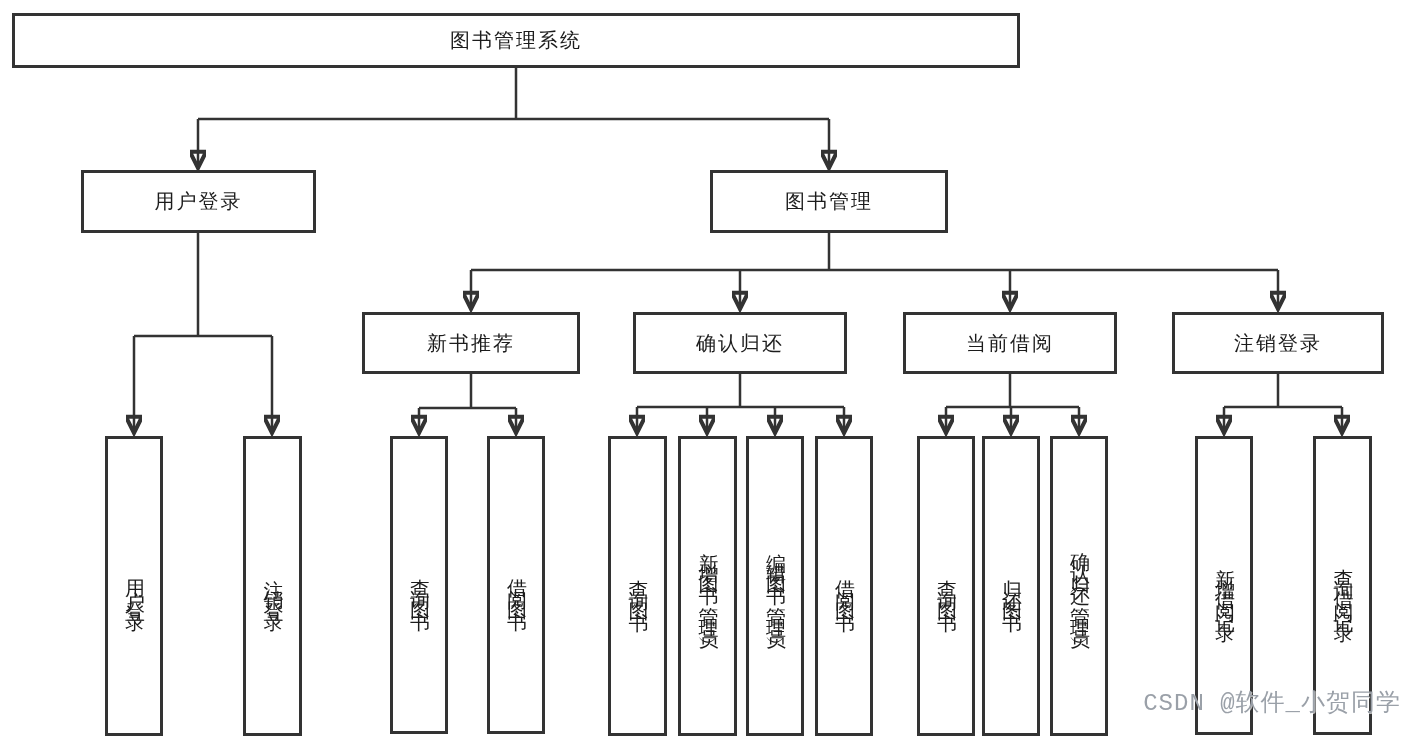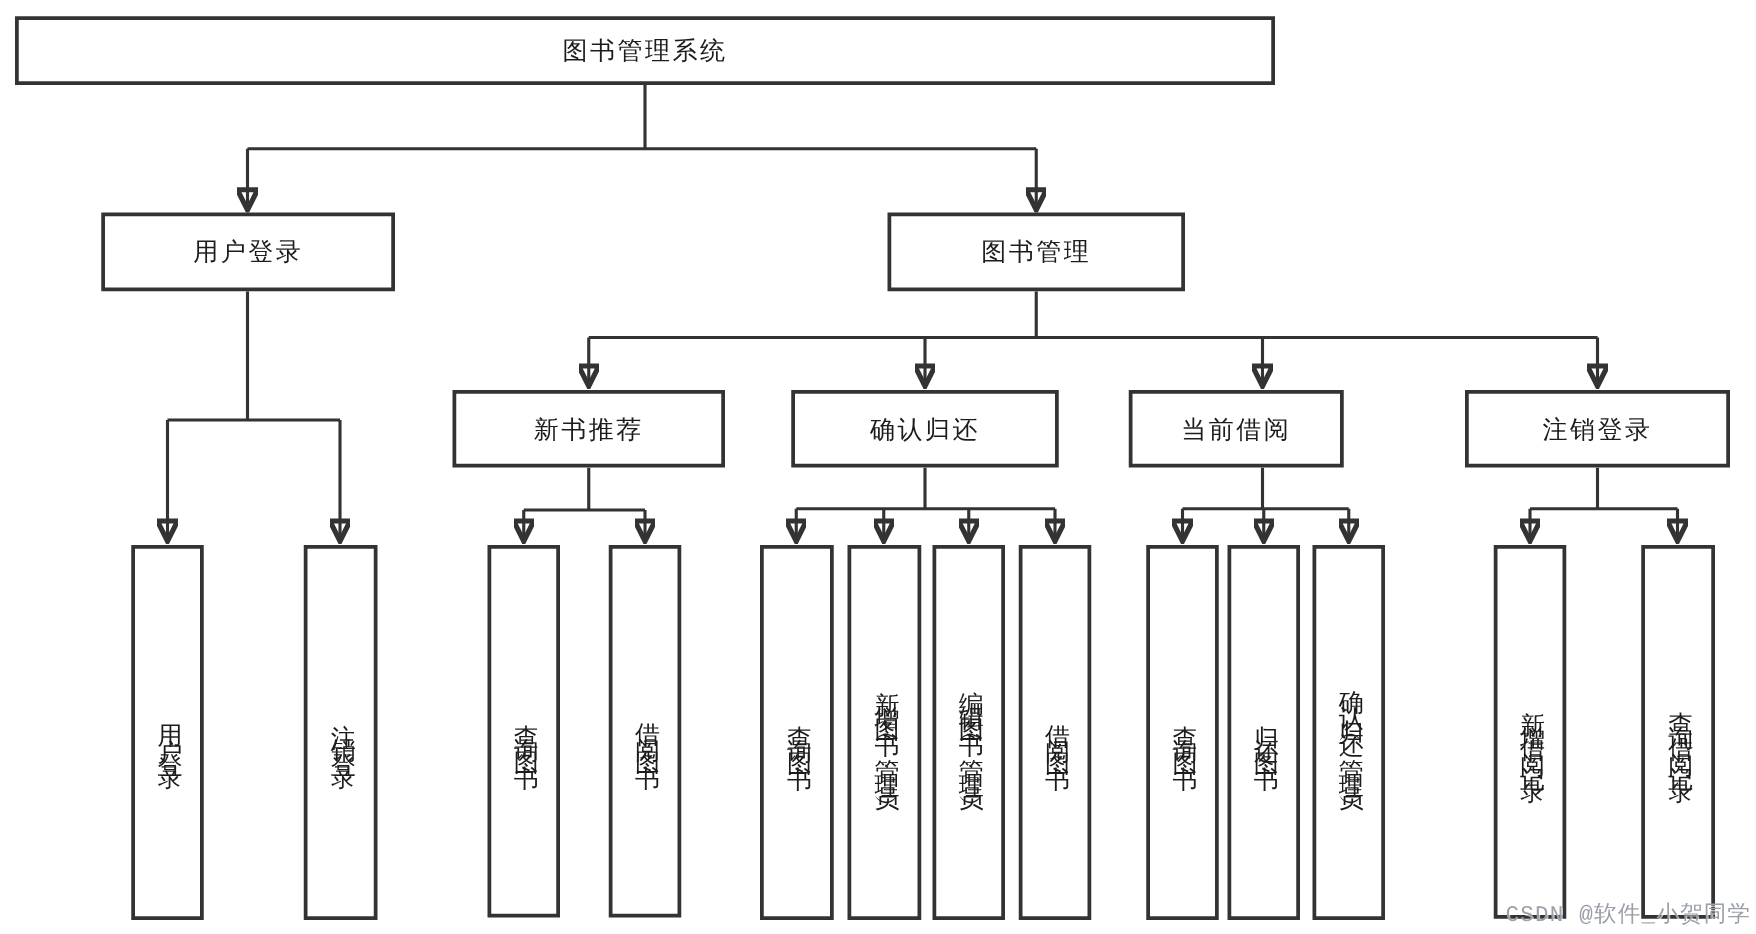--- a/index.html
+++ b/index.html
@@ -34,22 +34,22 @@
   .vnode span{
     writing-mode:vertical-rl;
     text-orientation:mixed;
     font-size:20px;
     letter-spacing:11px;
     white-space:nowrap;
     color:var(--text);
   }
   .watermark{
     position:absolute;
-    right:4px;top:719px;
-    font-size:18px;
+    right:4px;top:686px;
+    font-size:24px;
     letter-spacing:1px;
     color:var(--watermark);
     text-shadow:1px 1px 0 rgba(255,255,255,0.65);
     white-space:nowrap;
   }
 </style>
 </head>
 <body>
 
 <div class="stage">
@@ -119,21 +119,21 @@
   <div class="box hnode" style="left:362px;top:312px;width:218px;height:62px">
     <span>新书推荐</span>
   </div>
 
   <div class="box hnode" style="left:710px;top:170px;width:238px;height:63px">
     <span>图书管理</span>
   </div>
   <div class="box hnode" style="left:633px;top:312px;width:214px;height:62px">
     <span>确认归还</span>
   </div>
-  <div class="box hnode" style="left:903px;top:312px;width:172px;height:62px">
+  <div class="box hnode" style="left:903px;top:312px;width:214px;height:62px">
     <span>当前借阅</span>
   </div>
   <div class="box hnode" style="left:1172px;top:312px;width:212px;height:62px">
     <span>注销登录</span>
   </div>
 
   <div class="box vnode" style="left:105px;top:436px;width:58px;height:300px">
     <span>用户登录</span>
   </div>
   <div class="box vnode" style="left:243px;top:436px;width:59px;height:300px">

